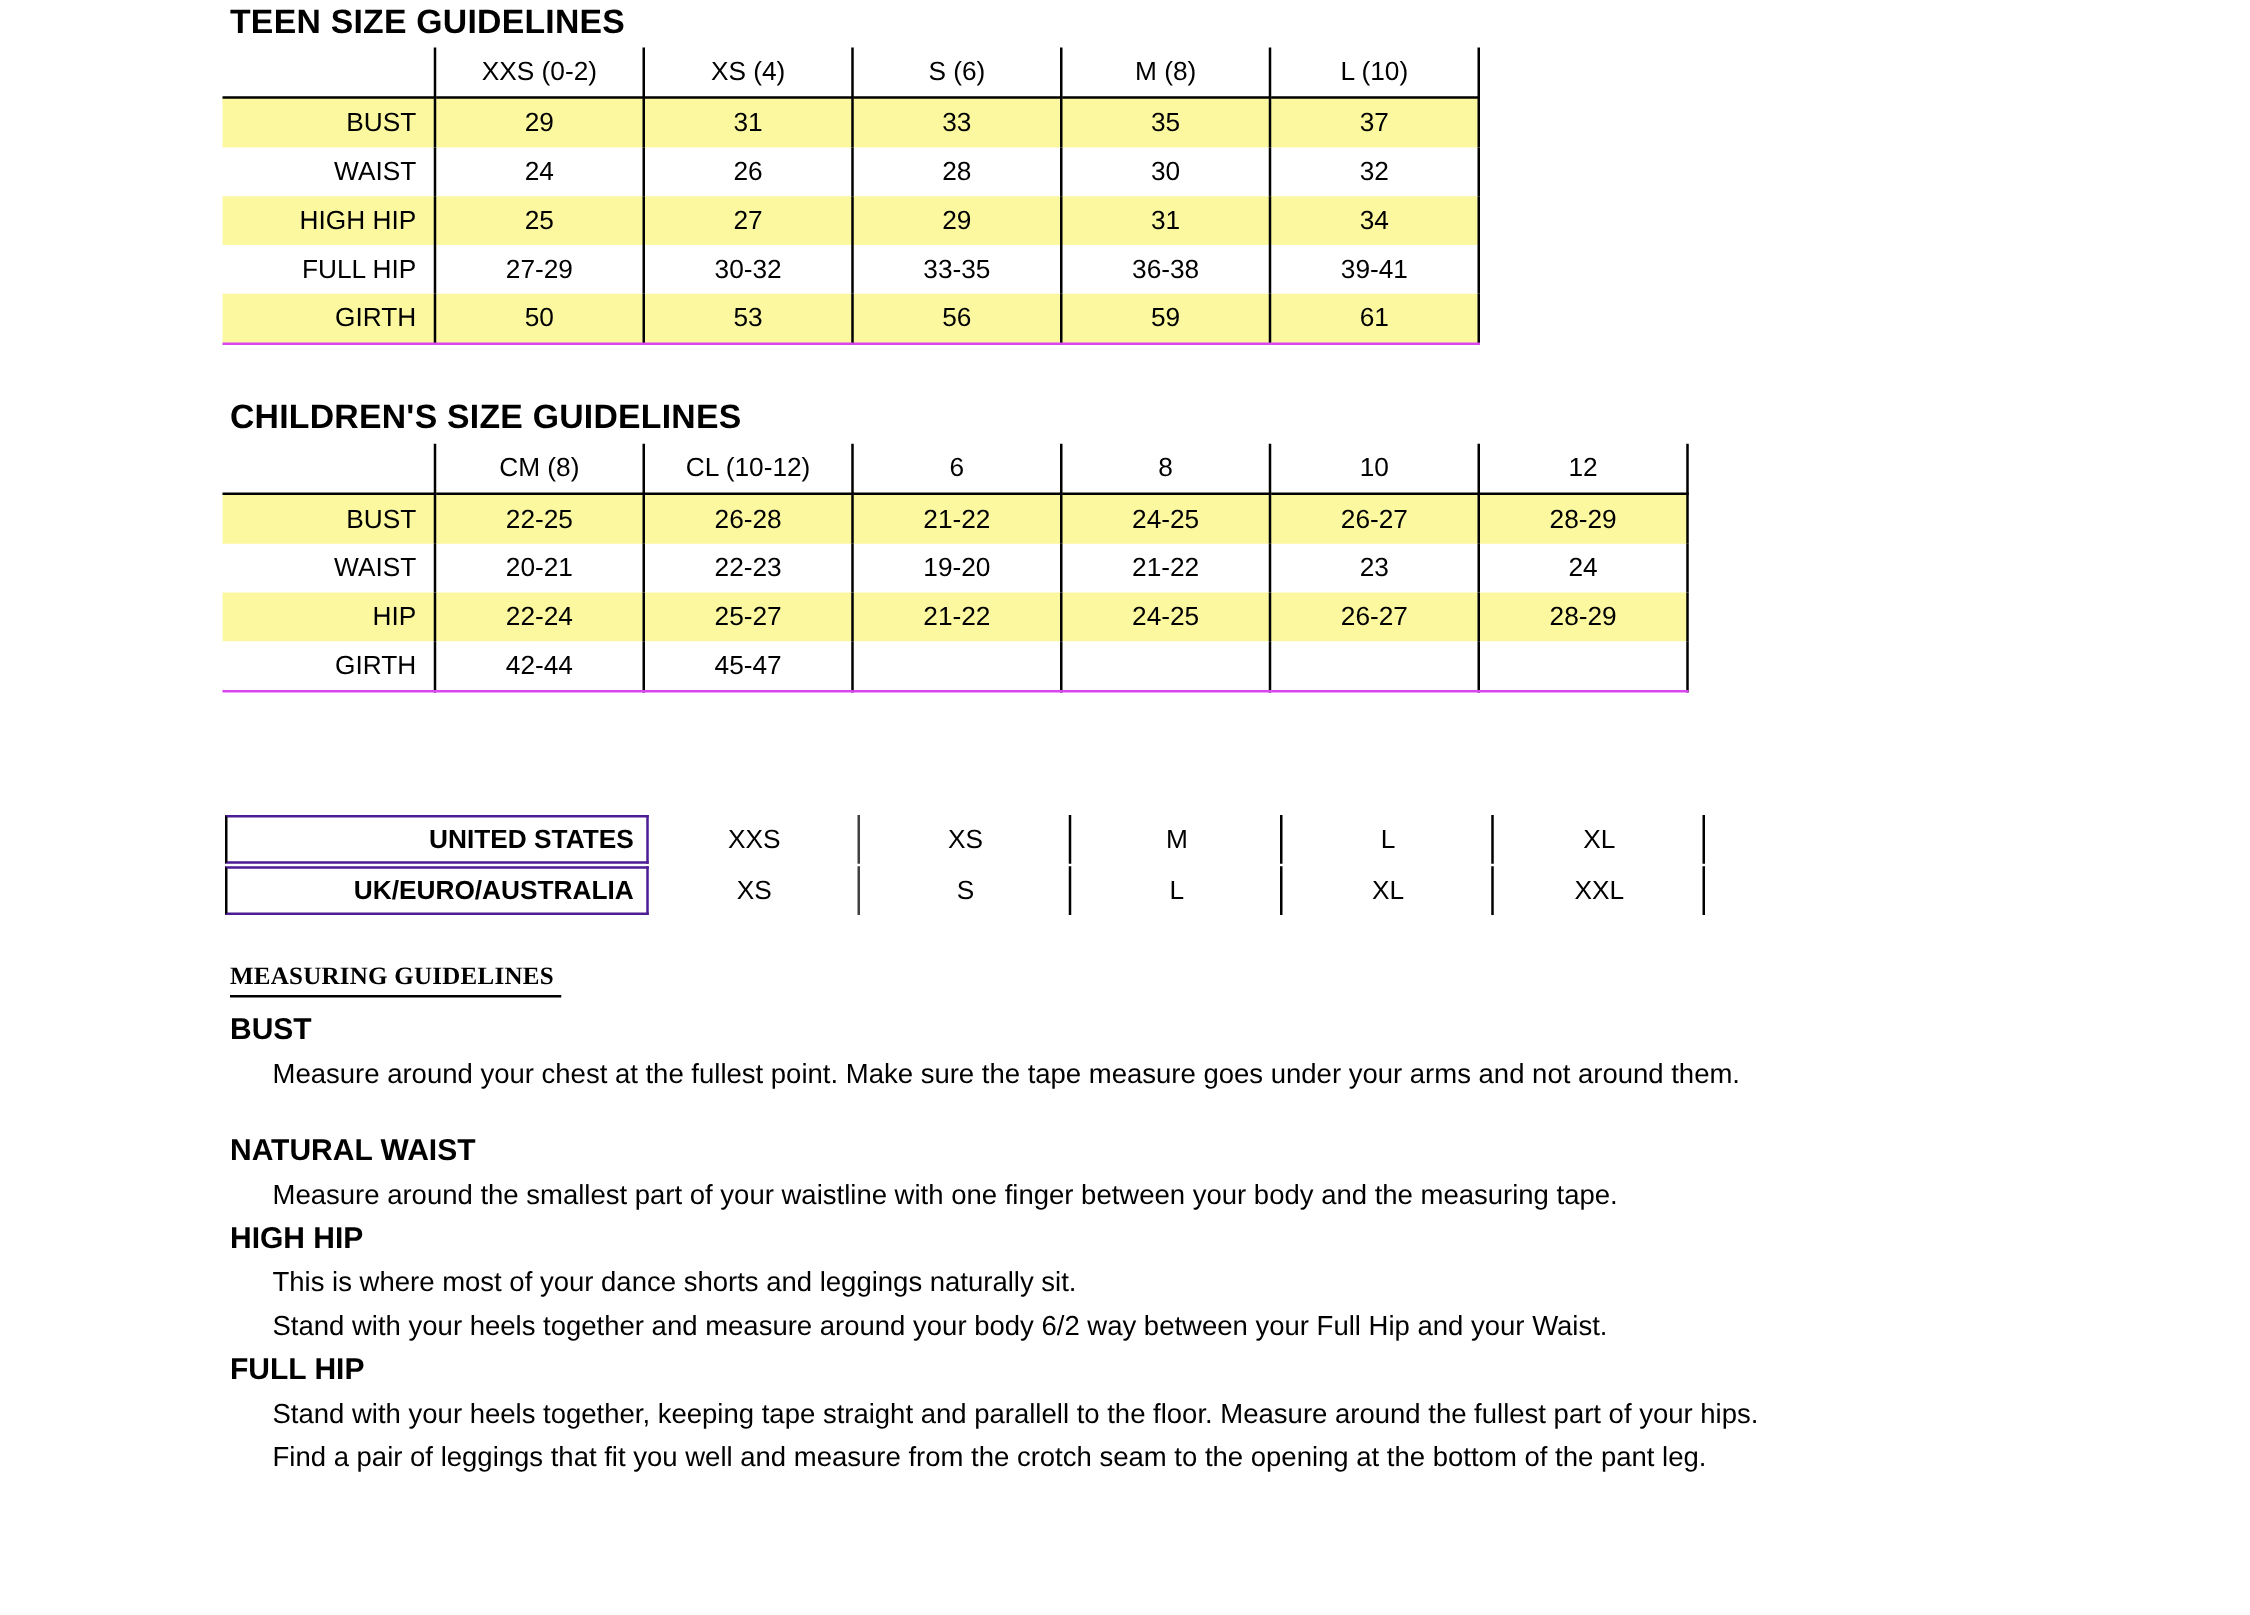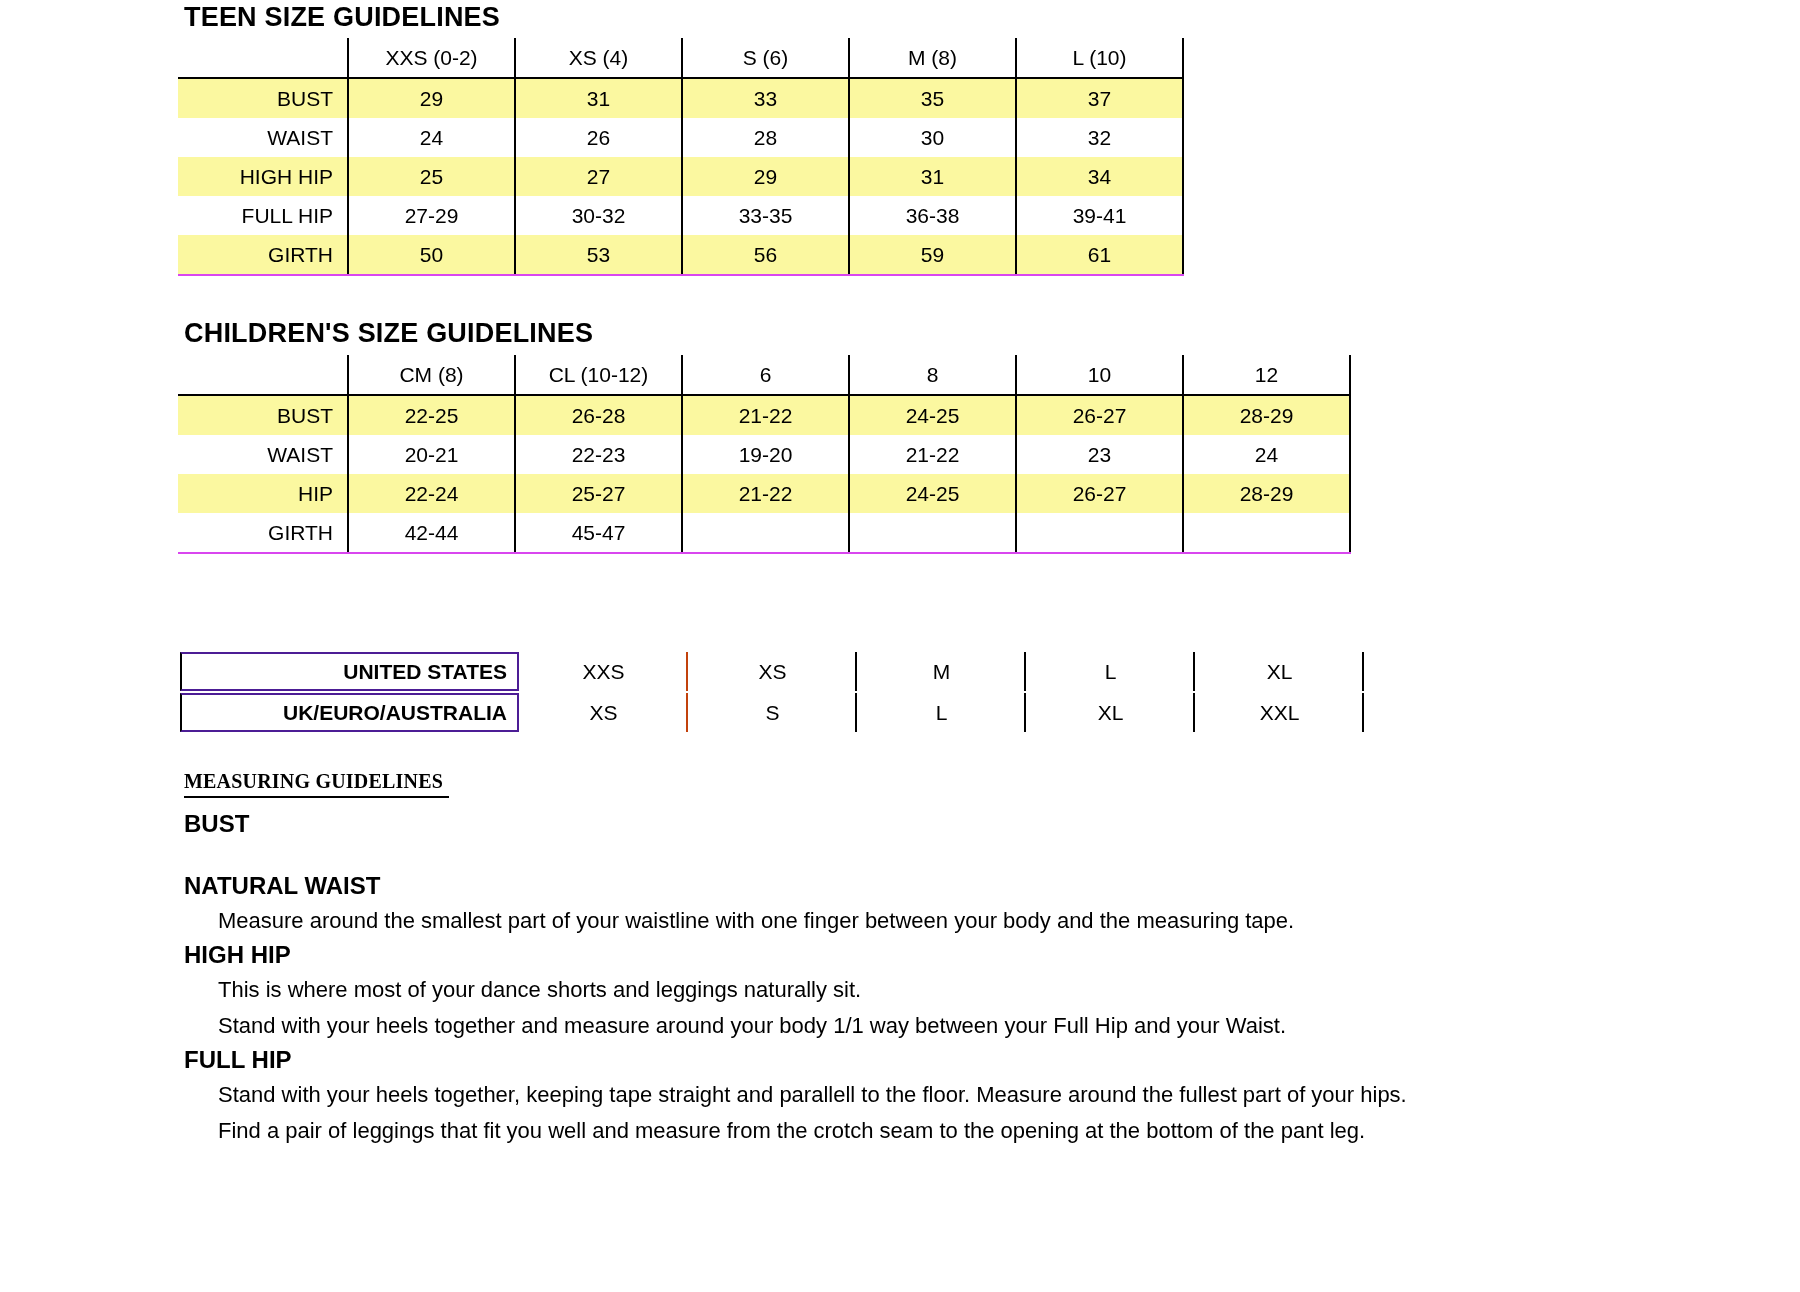--- a/index.html
+++ b/index.html
@@ -81,21 +81,21 @@
     border-left: 2px solid #000;
   }
   .conv-table td.plain {
     border-left: none;
     border-right: 2px solid #000;
     border-top: none;
     border-bottom: none;
   }
   .conv-table td.plainfirst {
     border-left: none;
-    border-right: 2px solid #c2410c;
+    border-right: 2px solid #404040;
     border-top: none;
     border-bottom: none;
   }
 
   .measuring { position: absolute; left: 184px; top: 770px; width: 1560px; }
   .measuring-title {
     font-size: 20px;
     font-weight: bold;
     display: inline-block;
     border-bottom: 2px solid #000;
@@ -271,29 +271,30 @@
         <td class="plain">XL</td>
         <td class="plain">XXL</td>
       </tr>
     </tbody>
   </table>
 
   <div class="measuring">
     <div class="measuring-title">MEASURING GUIDELINES</div>
 
     <div class="m-head">BUST</div>
+    <div class="m-body">Measure around your chest at the fullest point. Make sure the tape measure goes under your arms and not around them.</div>
 
     <div class="gap"></div>
 
     <div class="m-head">NATURAL WAIST</div>
     <div class="m-body">Measure around the smallest part of your waistline with one finger between your body and the measuring tape.</div>
 
     <div class="m-head tight">HIGH HIP</div>
     <div class="m-body">This is where most of your dance shorts and leggings naturally sit.</div>
-    <div class="m-body">Stand with your heels together and measure around your body 1/1 way between your Full Hip and your Waist.</div>
+    <div class="m-body">Stand with your heels together and measure around your body 6/2 way between your Full Hip and your Waist.</div>
 
     <div class="m-head tight">FULL HIP</div>
     <div class="m-body">Stand with your heels together, keeping tape straight and parallell to the floor. Measure around the fullest part of your hips.</div>
 
     <div class="m-body">Find a pair of leggings that fit you well and measure from the crotch seam to the opening at the bottom of the pant leg.</div>
   </div>
 
 </div>
 
 </body></html>

